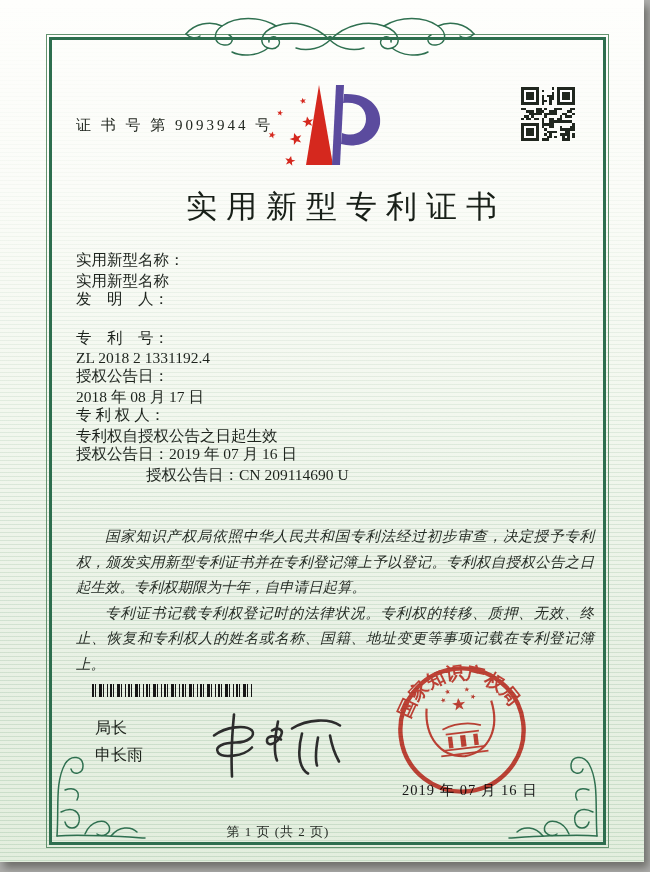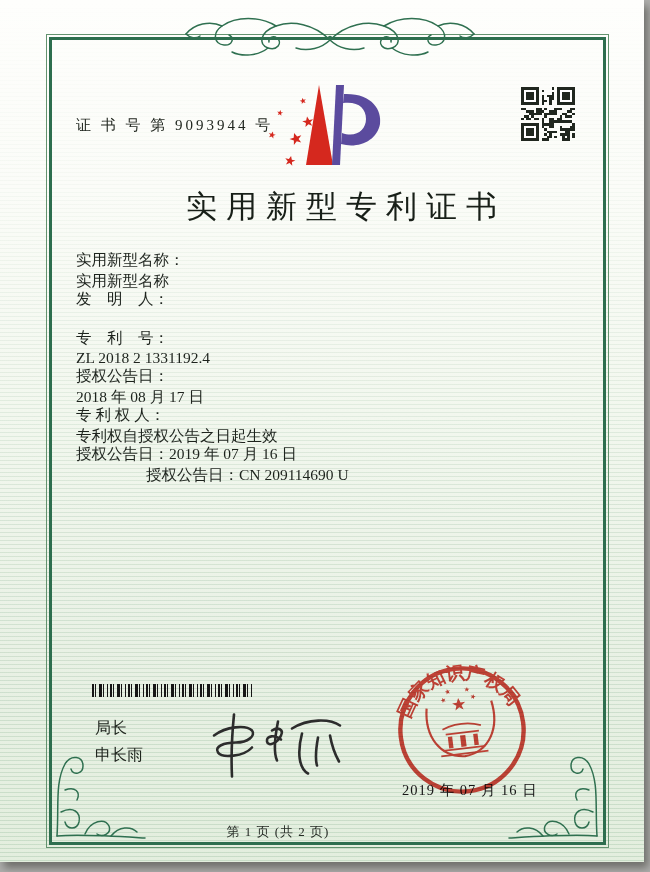--- a/index.html
+++ b/index.html
@@ -280,20 +280,24 @@
     </div>
     <div class="frow">
       <span class="flabel">专 利 权 人：</span><span class="fvalue">专利权自授权公告之日起生效</span>
     </div>
     <div class="frow">
       <span><span class="flabel">授权公告日：</span><span class="fvalue">2019 年 07 月 16 日</span></span>
       <span class="grp2"><span class="flabel">授权公告日：</span><span class="fvalue">CN 209114690 U</span></span>
     </div>
   </div>
 
+  <div class="bodytext">
+    <p>国家知识产权局依照中华人民共和国专利法经过初步审查，决定授予专利权，颁发实用新型专利证书并在专利登记簿上予以登记。专利权自授权公告之日起生效。专利权期限为十年，自申请日起算。</p>
+    <p>专利证书记载专利权登记时的法律状况。专利权的转移、质押、无效、终止、恢复和专利权人的姓名或名称、国籍、地址变更等事项记载在专利登记簿上。</p>
+  </div>
 
   <div class="barcode"></div>
 
   <div class="director">
     <div>局长</div>
     <div>申长雨</div>
   </div>
 
   <svg class="signature" viewBox="0 0 150 75">
     <g stroke="#2c2c2c" stroke-width="2.6" fill="none" stroke-linecap="round">

